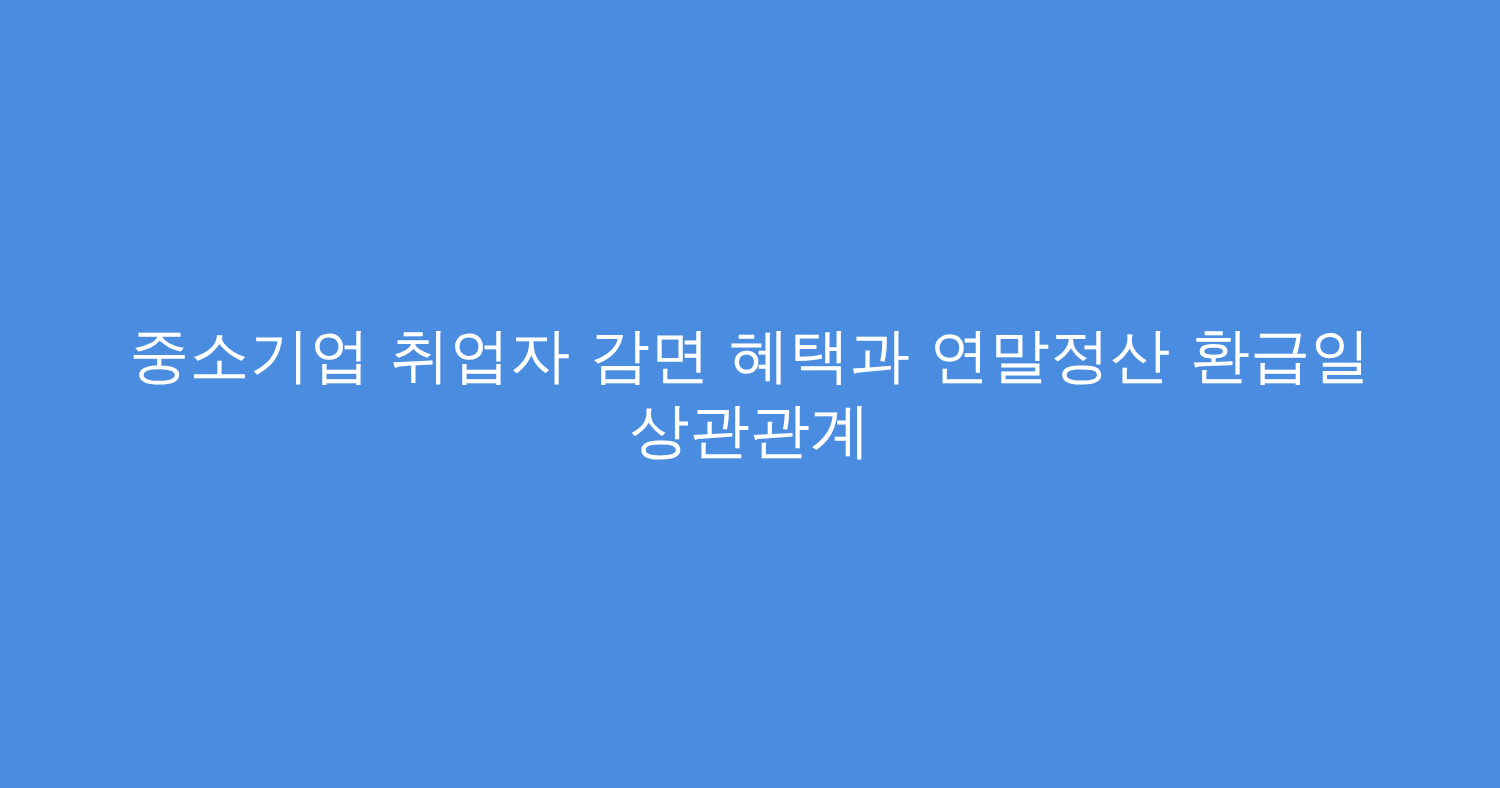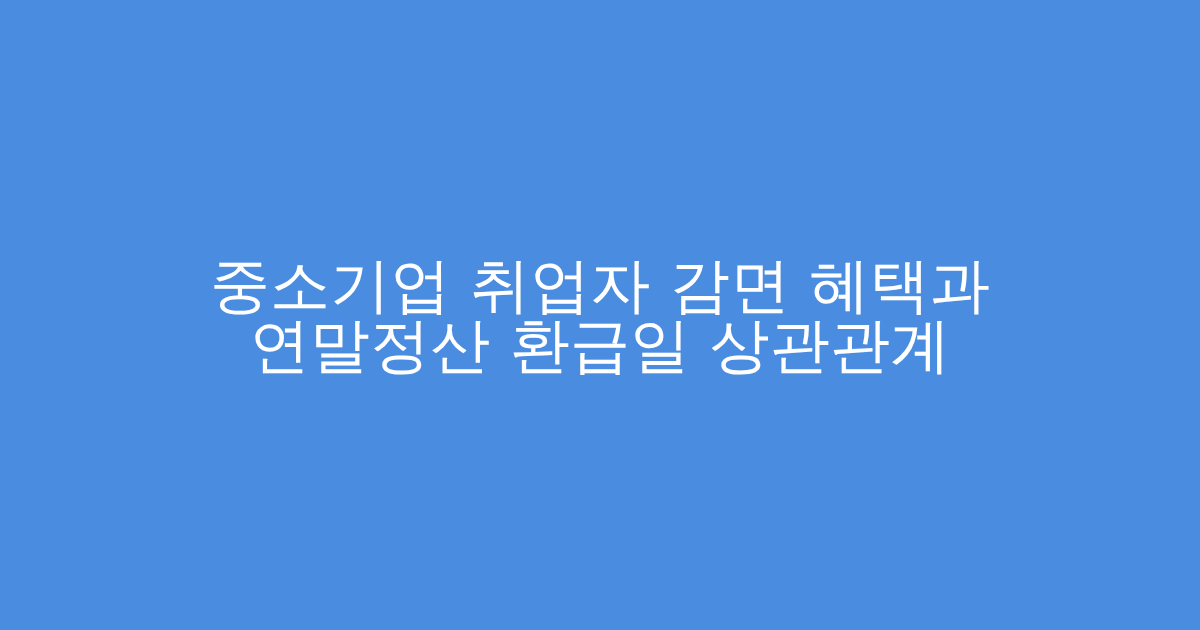--- a/index.html
+++ b/index.html
@@ -31,21 +31,21 @@
   
   .title-block {
     width: 100%;
     max-width: 1010px;
     text-align: center;
   }
 
   .banner-title {
     margin: 0;
     color: #ffffff;
-    font-size: 60px;
+    font-size: 48px;
     line-height: 60px;
     font-weight: 500;
     letter-spacing: 0.2px;
     word-break: keep-all;
     text-align: center;
     font-family: "DejaVu Sans", "Liberation Sans", sans-serif;
   }
 </style>
 </head>
 <body>

